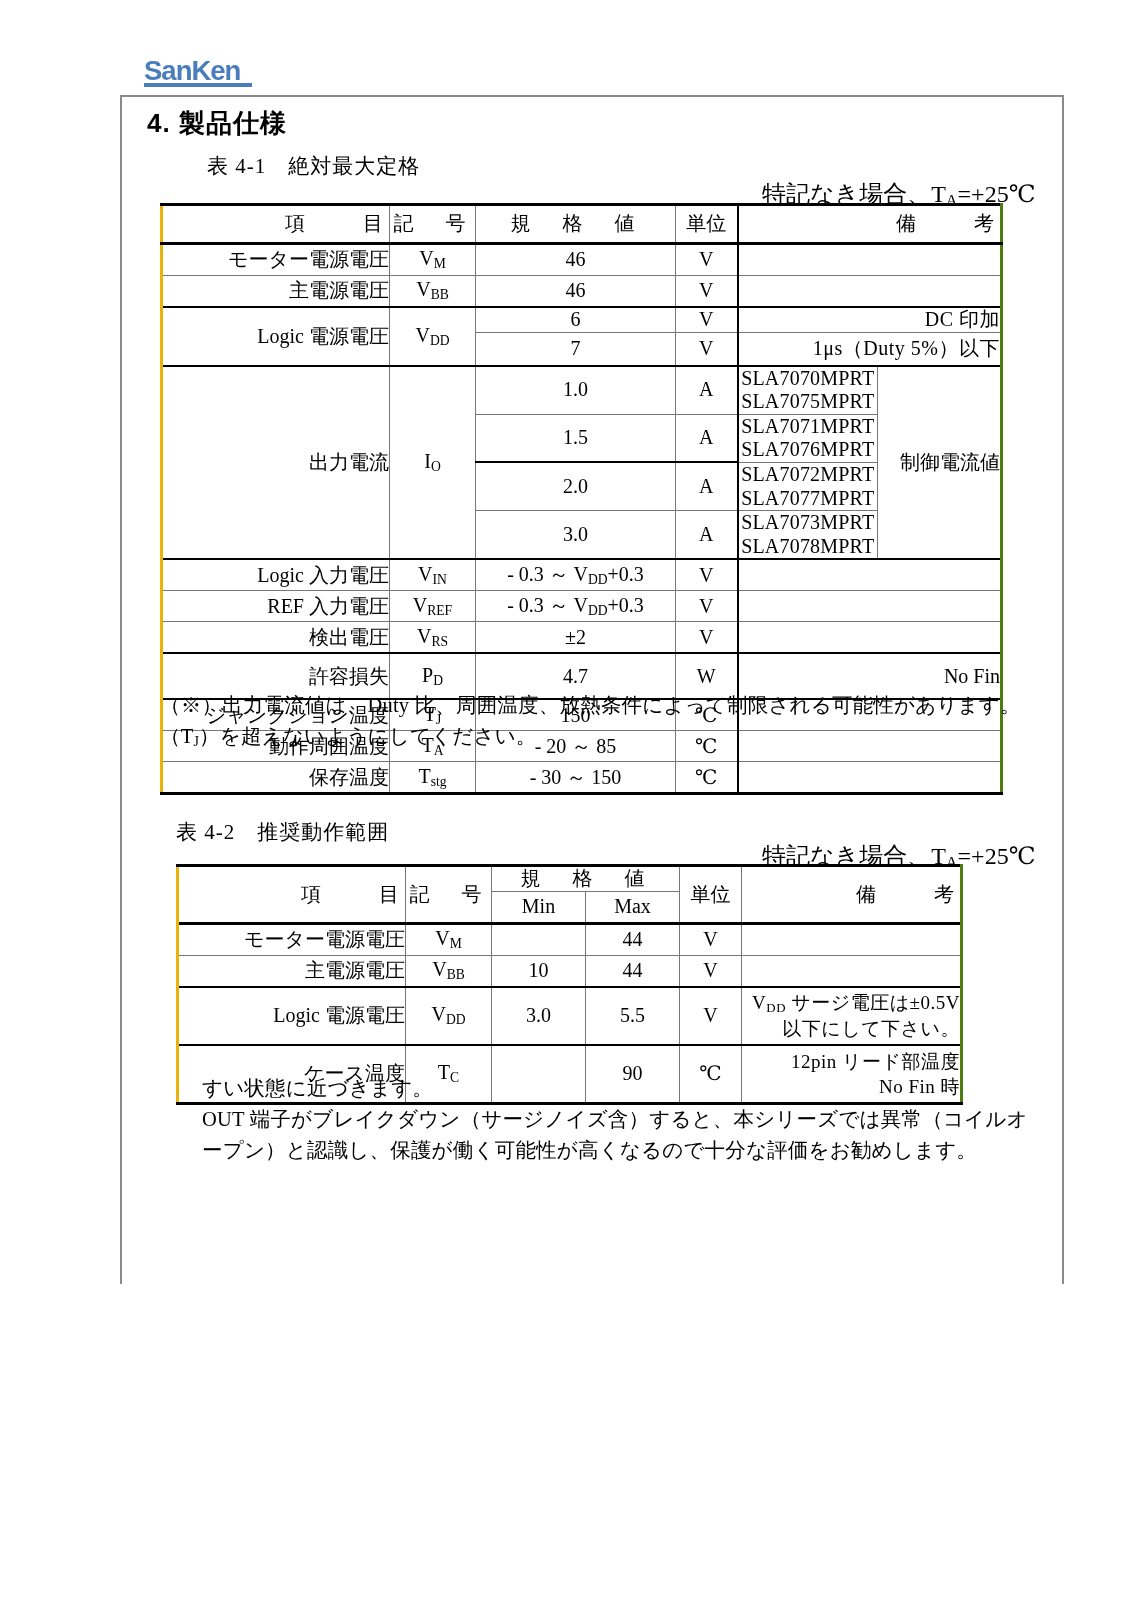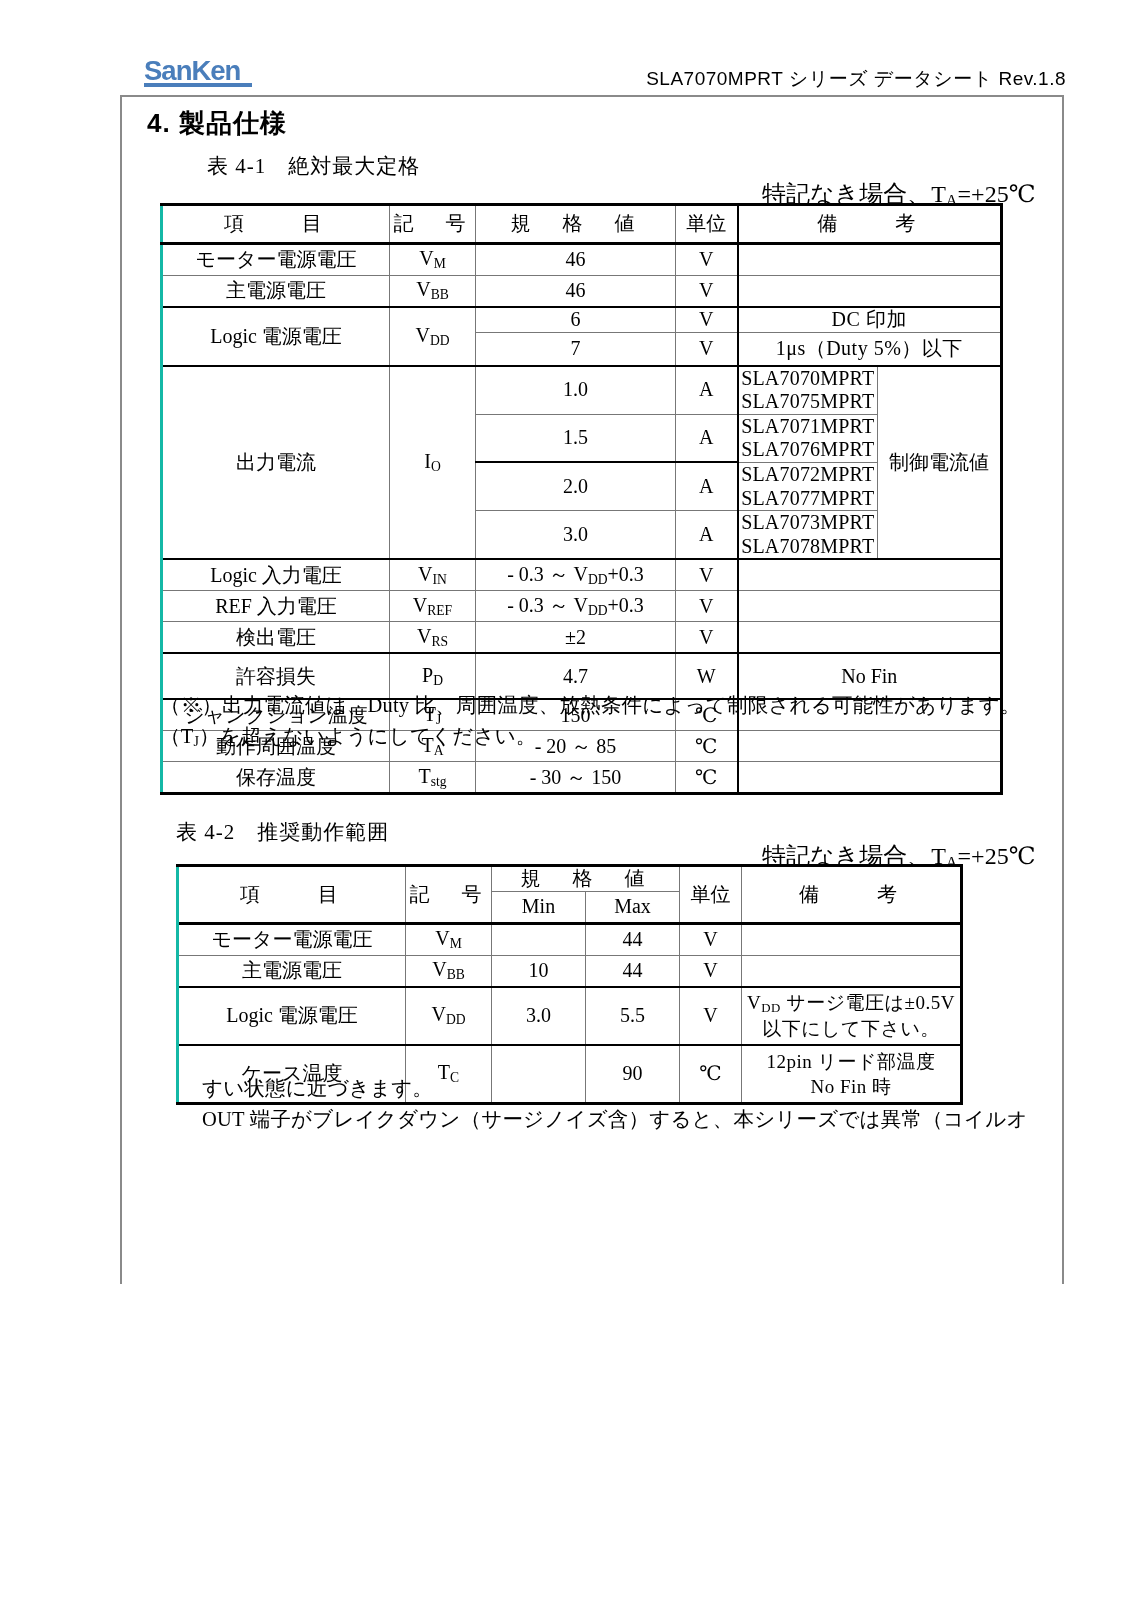--- a/index.html
+++ b/index.html
@@ -99,22 +99,22 @@
     border: 1px solid #777777;
     font-weight: normal;
     font-size: 20px;
     text-align: center;
     vertical-align: middle;
     padding: 0;
     line-height: 1.18;
   }
   .dtable .outer-top { border-top: 3px solid #000; }
   .dtable .outer-bottom { border-bottom: 3px solid #000; }
-  .dtable .outer-left { border-left: 3px solid #14b8a6; }
-  .dtable .outer-right { border-right: 3px solid #000000; }
+  .dtable .outer-left { border-left: 3px solid #eab308; text-align: right; }
+  .dtable .outer-right { border-right: 3px solid #4d7c0f; text-align: right; }
   .hdr-sep { border-bottom: 3px solid #000 !important; }
   .thick-left { border-left: 2px solid #000 !important; }
   .thick-top { border-top: 2px solid #000 !important; }
   .hdr-cell { letter-spacing: 6px; }
   .lcell { text-align: left; padding-left: 10px; letter-spacing: 0.5px; }
   .pn-cell {
     text-align: left;
     padding-left: 7px;
     font-size: 15px;
     line-height: 1.22;
@@ -160,21 +160,20 @@
 </head>
 <body>
 
 <div id="page">
 
   <div class="logo">
     <div class="logo-text">SanKen</div>
     <div class="logo-rule"></div>
   </div>
 
-  <div class="doc-header">SLA7070MPRT シリーズ データシート Rev.1.8</div>
 
   <div class="page-frame"></div>
 
   <div class="section-title">4. 製品仕様</div>
 
   <div class="table-caption" style="left:176px; top:152px;margin-left:31px;">表 4-1　絶対最大定格</div>
 
   <div class="cond-note" style="left:762px; top:178px;">
     <span>特記なき場合、T</span><sub>A</sub><span>=+25℃</span>
   </div>
@@ -395,19 +394,20 @@
           <div>12pin リード部温度</div>
           <div>No Fin 時</div>
         </td>
       </tr>
     </tbody>
   </table>
 
   <div class="note-block" style="left:172px; top:1073px;">
     <div class="note-line ind1">すい状態に近づきます。</div>
     <div class="note-line ind1">OUT 端子がブレイクダウン（サージノイズ含）すると、本シリーズでは異常（コイルオ</div>
+    <div class="note-line ind1">ープン）と認識し、保護が働く可能性が高くなるので十分な評価をお勧めします。</div>
   </div>
 
   <div class="footer-rule"></div>
   <div class="footer-company">サンケン電気株式会社</div>
   <div class="footer-page">4</div>
 
 </div>
 
 </body></html>

